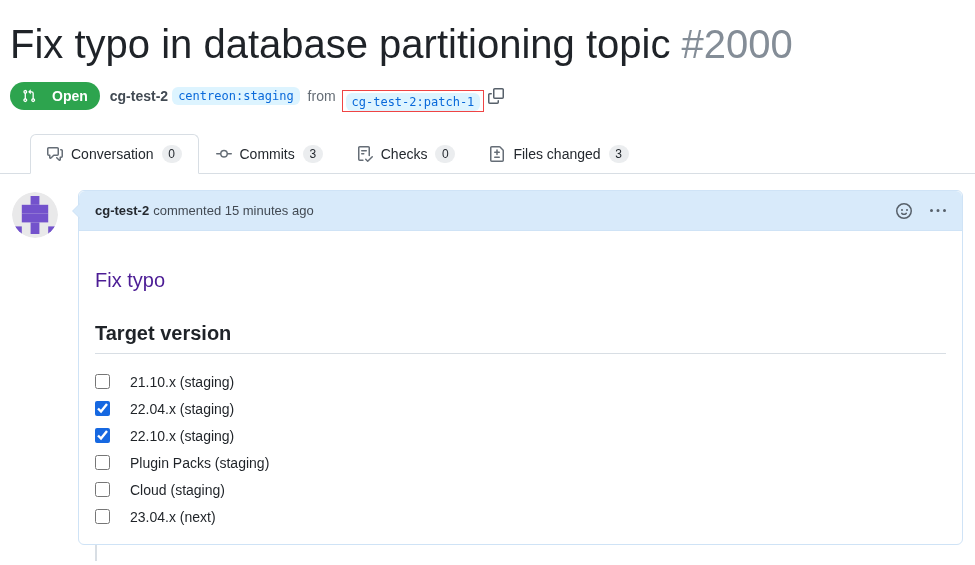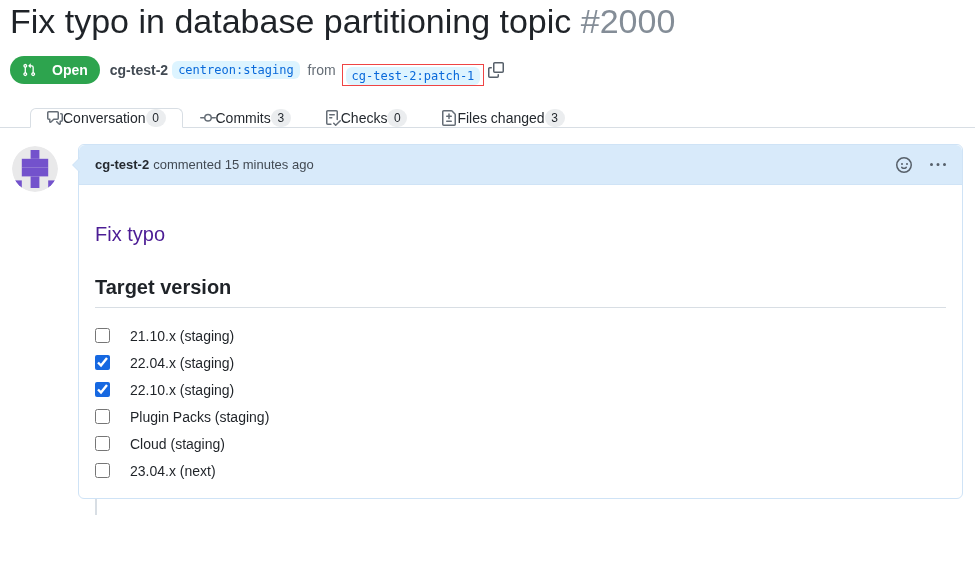--- a/index.html
+++ b/index.html
@@ -5,21 +5,21 @@
   * { box-sizing: border-box; margin: 0; padding: 0; }
   html, body { background: #ffffff; }
   body {
     width: 975px; height: 565px; overflow: hidden;
     font-family: "Liberation Sans", "DejaVu Sans", sans-serif;
     color: #1f2328; position: relative;
   }
   svg { display: block; }
 
   
-  .pr-title { margin: 2px 10px 0 10px; font-size: 34px; font-weight: 400; letter-spacing: 0; }
+  .pr-title { margin: 22px 10px 0 10px; font-size: 40px; font-weight: 400; letter-spacing: 0; }
   .pr-title .pr-number { color: #848d97; font-weight: 400; }
 
   
   .status-row { display: flex; align-items: center; margin: 12px 10px 0 10px; font-size: 14px; color: #656d76; }
   .state-badge {
     display: inline-flex; align-items: center; gap: 16px;
     background: #2da44e; color: #fff; font-weight: 700; font-size: 14px;
     padding: 6px 12px; border-radius: 999px; border: none; cursor: default;
   }
   .status-text { margin-left: 10px; display: flex; align-items: center; flex-wrap: nowrap; white-space: pre; }
@@ -28,22 +28,22 @@
     font-family: "DejaVu Sans Mono", "Liberation Mono", monospace;
     font-size: 12px; color: #0969da; background: #ddf4ff;
     padding: 2px 6px; border-radius: 6px; margin: 0 4px;
   }
   .red-annotation { border: 1px solid #ef4444; padding: 2px 3px; display: inline-block; margin: 11px 0 0 2px; text-align: right; }
   .copy-btn { background: none; border: none; color: #57606a; margin-left: 4px; cursor: pointer; padding: 0; }
 
   
   .tabnav { margin-top: 22px; padding-left: 30px; border-bottom: 1px solid #d8dee4; display: flex; align-items: flex-end; }
   .tab {
-    display: flex; align-items: center; 
-    padding: 0 16px; font-size: 14px; color: #24292f;
+    display: flex; align-items: center; gap: 8px;
+    padding: 10px 16px; font-size: 14px; color: #24292f;
     border: 1px solid transparent; margin-bottom: -1px; background: transparent; cursor: pointer;
   }
   .tab .tab-icon { color: #656d76; }
   .tab.active {
     background: #fff; border-color: #d8dee4; border-bottom-color: #fff;
     border-radius: 6px 6px 0 0;
   }
   .counter {
     background: rgba(175,184,193,0.25); color: #24292f;
     font-size: 12px; line-height: 18px; min-width: 20px; text-align: center;

